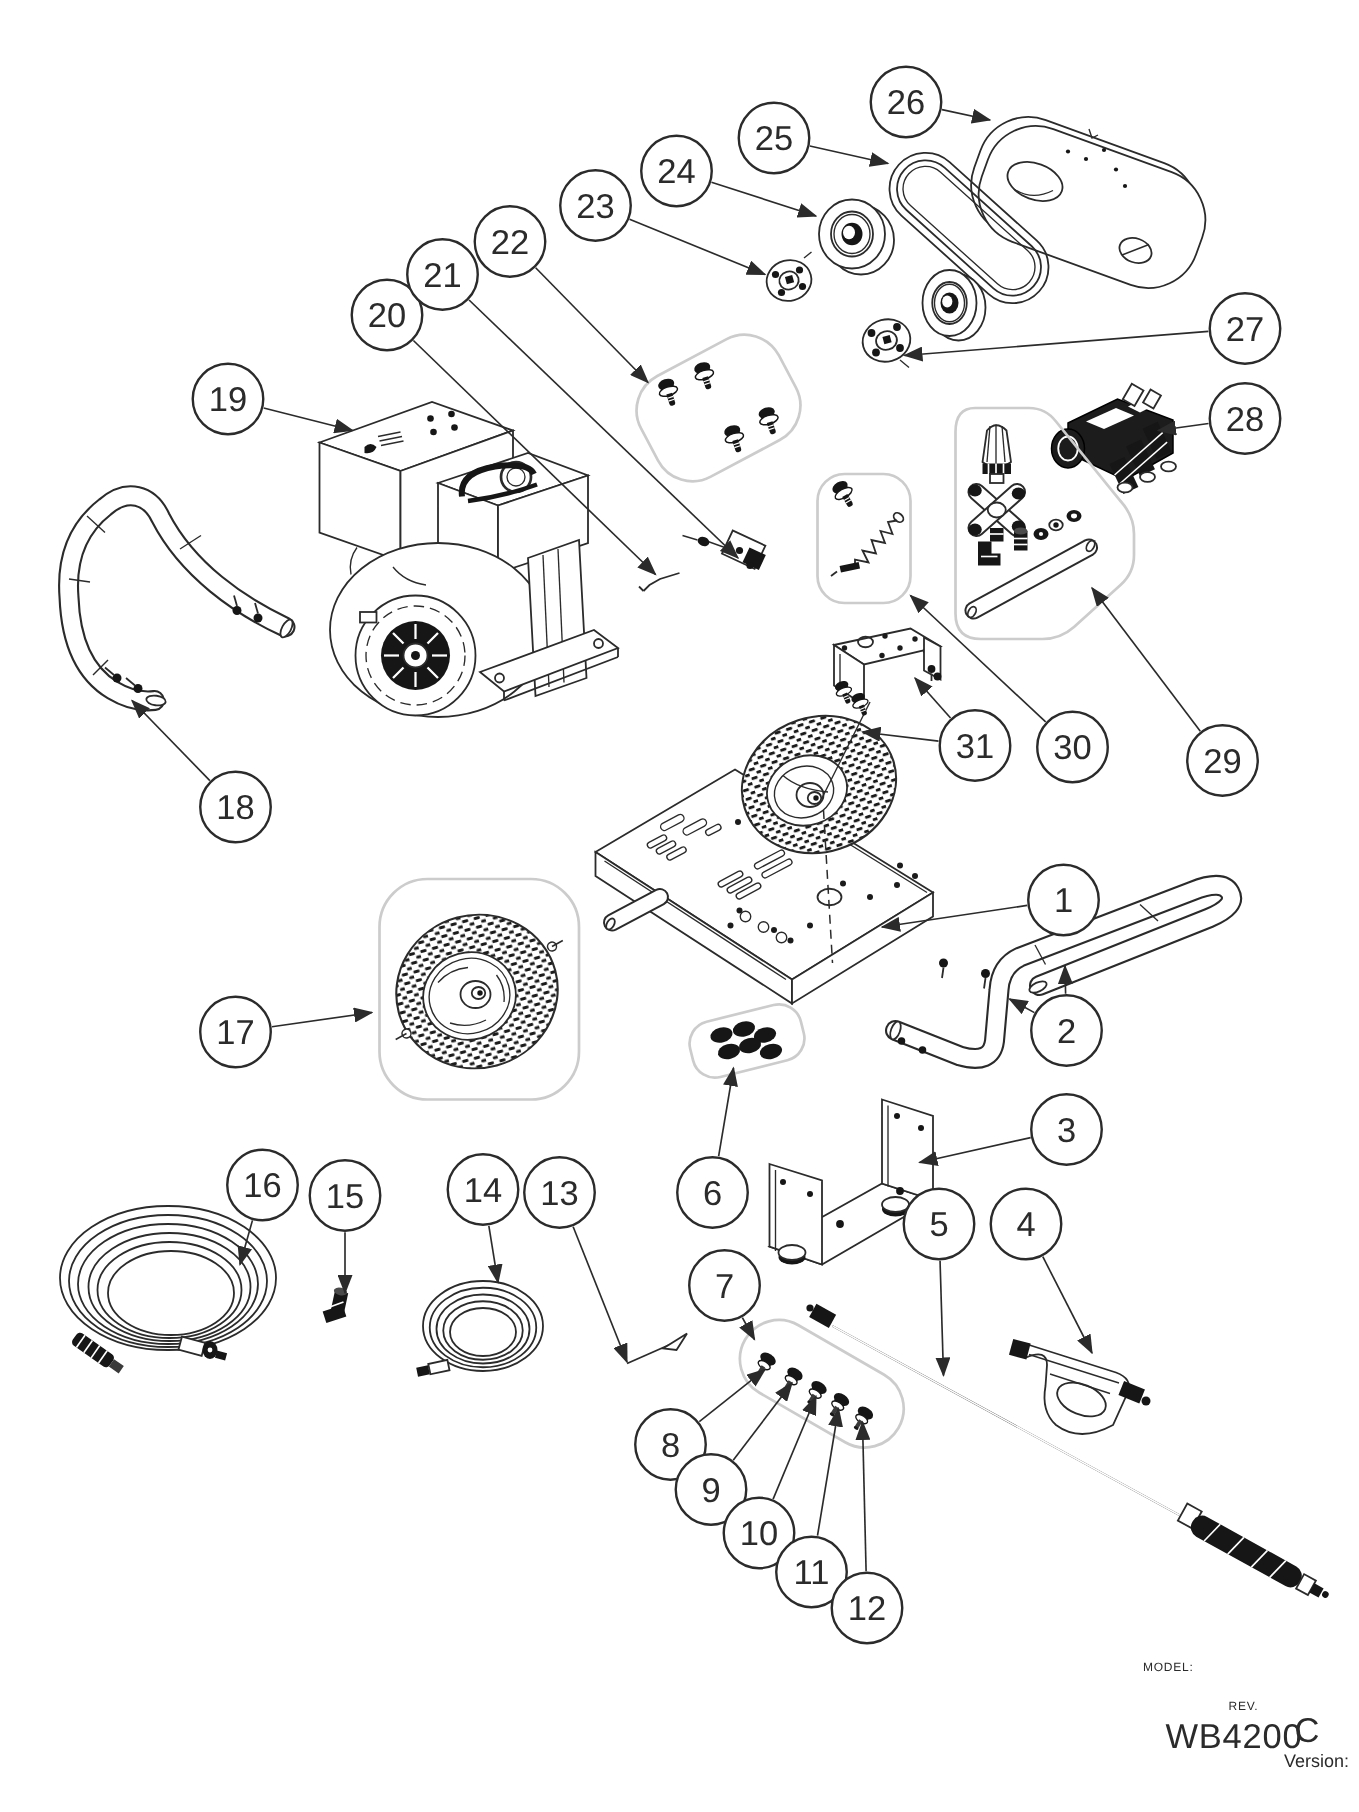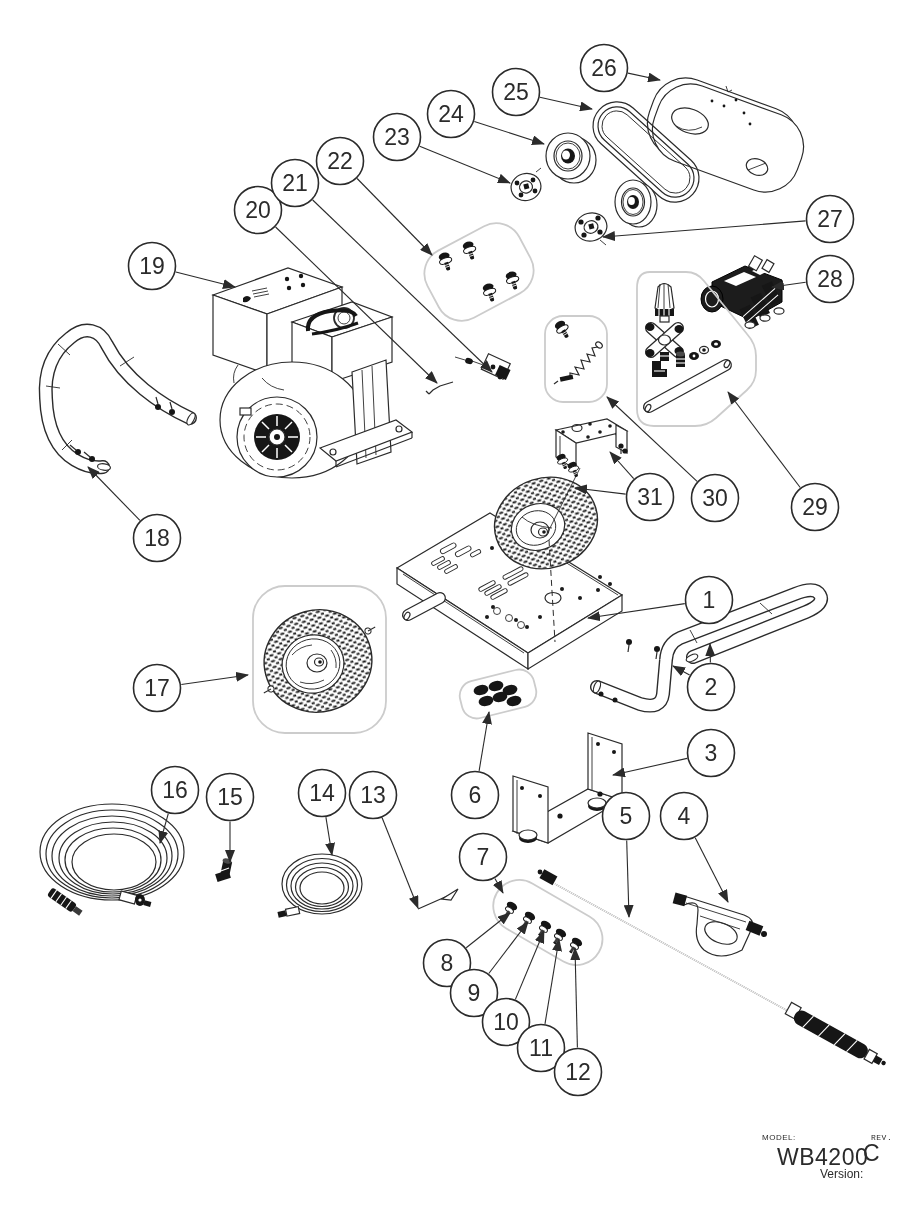--- a/index.html
+++ b/index.html
@@ -676,19 +676,19 @@
         </g>
         <g>
           <line x1="633.7" y1="478.7" x2="610" y2="452" class="leader" marker-end="url(#arrow)"></line>
           <line x1="625.7" y1="494.1" x2="575" y2="488" class="leader" marker-end="url(#arrow)"></line>
           <circle cx="650" cy="497" r="23.5" class="balloon"></circle>
           <text x="650" y="505" class="balloon-num">31</text>
         </g>
       </g>
 </svg>
 
-<div class="footer-text f-small" style="left:762px;top:1133px;">MODEL:</div>
+<div class="footer-text f-small" style="left:762px;top:1107px;">MODEL:</div>
 <div class="footer-text f-big" style="left:777px;top:1144px;">WB4200</div>
-<div class="footer-text f-small" style="left:871px;top:1133px;font-family:Liberation Mono, monospace;">REV.</div>
+<div class="footer-text f-small" style="left:819px;top:1133px;">REV.</div>
 <div class="footer-text f-big" style="left:863px;top:1140px;">C</div>
-<div class="footer-text f-mid" style="left:820px;top:1167px;">Version:</div>
+<div class="footer-text f-mid" style="left:856px;top:1167px;">Version:</div>
 
 </div>
 
 </body></html>

